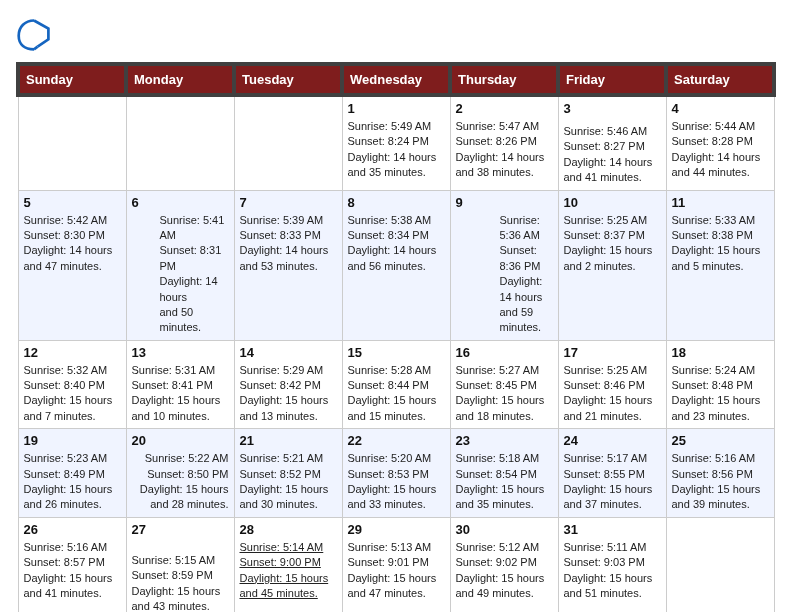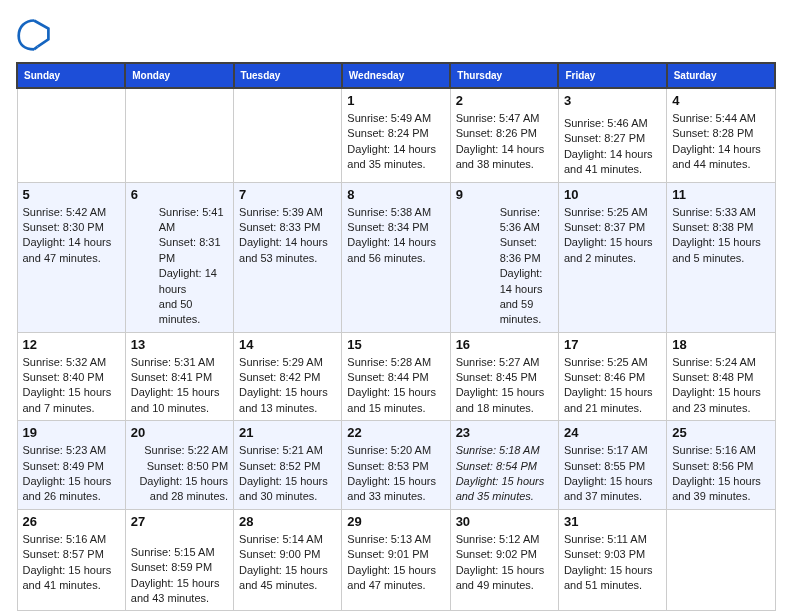--- a/index.html
+++ b/index.html
@@ -45,27 +45,27 @@
     .location-title {
       font-size: 15px;
       color: #555;
     }
     .calendar {
       width: 100%;
       border-collapse: collapse;
       font-size: 11px;
     }
     .calendar th {
-      background-color: #1d4ed8;
+      background-color: #7f1d1d;
       color: #fff;
       text-align: left;
       padding: 6px 6px;
-      font-size: 10px;
+      font-size: 13px;
       font-weight: bold;
-      border: 2px solid #404040;
+      border: 4px solid #404040;
     }
     .calendar td {
       border: 1px solid #ccc;
       vertical-align: top;
       padding: 4px 5px;
       width: 108px;
       min-height: 80px;
       background: #fff;
     }
     .calendar td.alt-row {
@@ -278,21 +278,21 @@
         </td>
         <td class="alt-row">
           <div class="day-number">22</div>
           <div class="day-info" style="white-space: pre-line;">Sunrise: 5:20 AM
 Sunset: 8:53 PM
 Daylight: 15 hours
 and 33 minutes.</div>
         </td>
         <td class="alt-row">
           <div class="day-number">23</div>
-          <div class="day-info" style="white-space: pre-line; font-style: italic;">Sunrise: 5:18 AM
+          <div class="day-info" style="white-space: pre-line;">Sunrise: 5:18 AM
 Sunset: 8:54 PM
 Daylight: 15 hours
 and 35 minutes.</div>
         </td>
         <td class="alt-row">
           <div class="day-number">24</div>
           <div class="day-info" style="white-space: pre-line;">Sunrise: 5:17 AM
 Sunset: 8:55 PM
 Daylight: 15 hours
 and 37 minutes.</div>
@@ -315,21 +315,21 @@
         </td>
         <td>
           <div class="day-number">27</div>
           <div class="day-info" style="white-space: pre-line; margin-top: 16px;">Sunrise: 5:15 AM
 Sunset: 8:59 PM
 Daylight: 15 hours
 and 43 minutes.</div>
         </td>
         <td>
           <div class="day-number">28</div>
-          <div class="day-info" style="white-space: pre-line;">Sunrise: 5:14 AM
+          <div class="day-info" style="white-space: pre-line; text-decoration: underline;">Sunrise: 5:14 AM
 Sunset: 9:00 PM
 Daylight: 15 hours
 and 45 minutes.</div>
         </td>
         <td>
           <div class="day-number">29</div>
           <div class="day-info" style="white-space: pre-line;">Sunrise: 5:13 AM
 Sunset: 9:01 PM
 Daylight: 15 hours
 and 47 minutes.</div>

